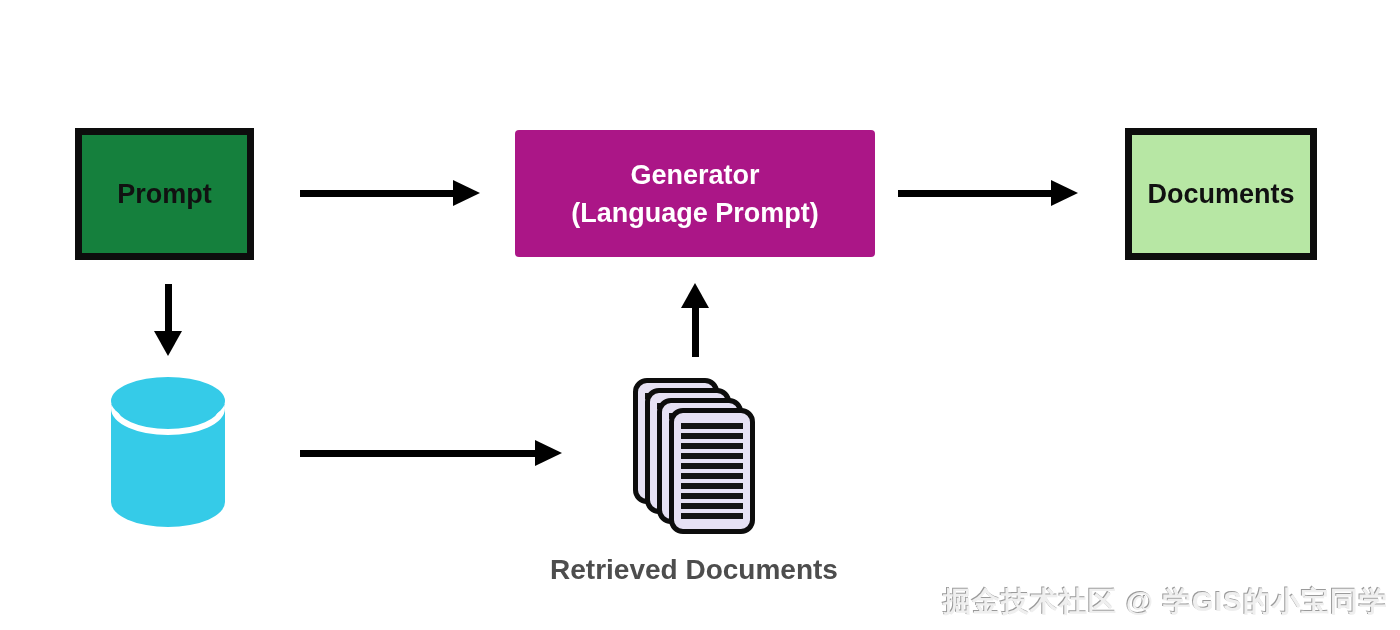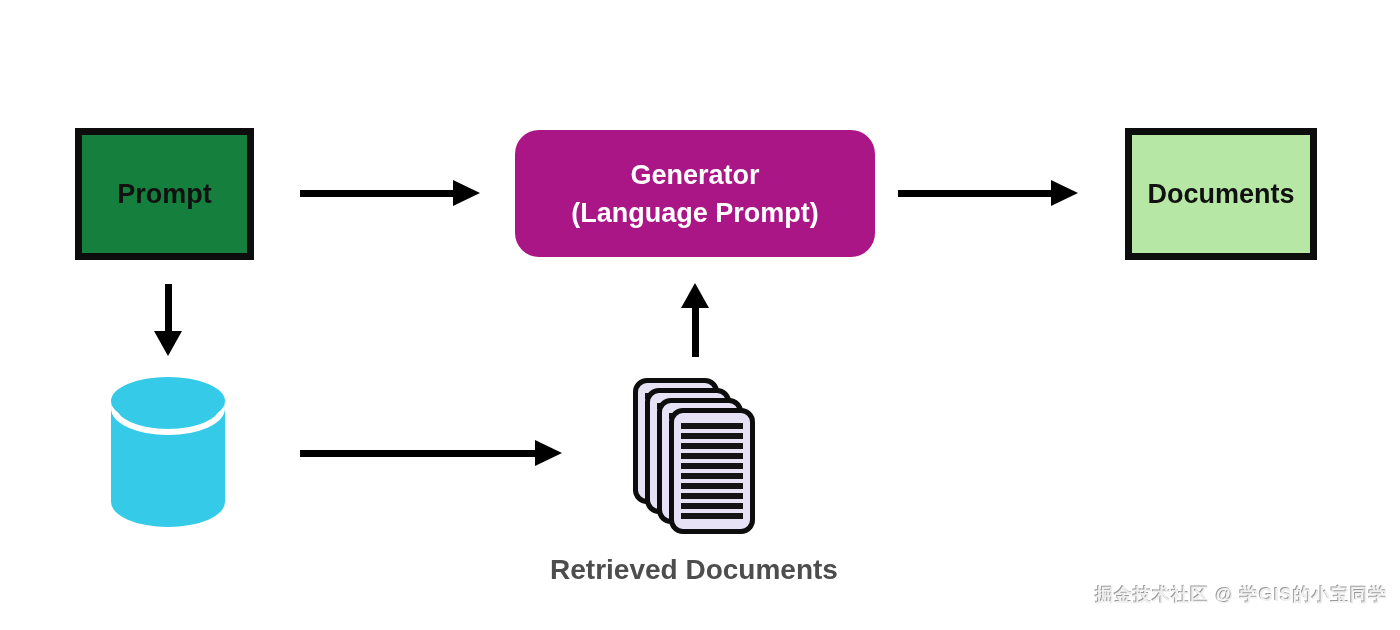--- a/index.html
+++ b/index.html
@@ -12,21 +12,21 @@
     position:absolute; display:flex; align-items:center; justify-content:center;
     box-sizing:border-box; text-align:center;
   }
   .prompt-box {
     left:75px; top:128px; width:179px; height:132px;
     background:#15803d; border:7px solid #0d0d0d;
     font-size:27px; font-weight:bold; color:#111;
   }
   .generator-box {
     left:515px; top:130px; width:360px; height:127px;
-    background:#ab1687; border-radius:24px;
+    background:#ab1687; border-radius:4px;
     color:#ffffff; font-size:27px; font-weight:bold; line-height:38px;
     flex-direction:column;
   }
   .response-box {
     left:1125px; top:128px; width:192px; height:132px;
     background:#b7e7a4; border:7px solid #0d0d0d;
     font-size:27px; font-weight:bold; color:#111;
   }
   
   .arrow-h { position:absolute; display:flex; align-items:center; height:34px; }
@@ -61,21 +61,21 @@
     background:repeating-linear-gradient(to bottom, #141414 0 6px, transparent 6px 10px);
   }
   
   .caption {
     position:absolute; transform:translateX(-50%);
     font-size:28px; font-weight:bold; color:#4d4d4d; white-space:nowrap;
   }
   
   .watermark {
     position:absolute; right:12px; top:583px;
-    font-size:18px; font-weight:bold; letter-spacing:1px;
+    font-size:28px; font-weight:bold; letter-spacing:1px;
     color:#efefef;
     text-shadow:-1px -1px 0 #9a9a9a, 1px 1px 1px #ffffff;
     white-space:nowrap;
   }
 </style>
 </head>
 <body>
 
 <div class="canvas">
 

